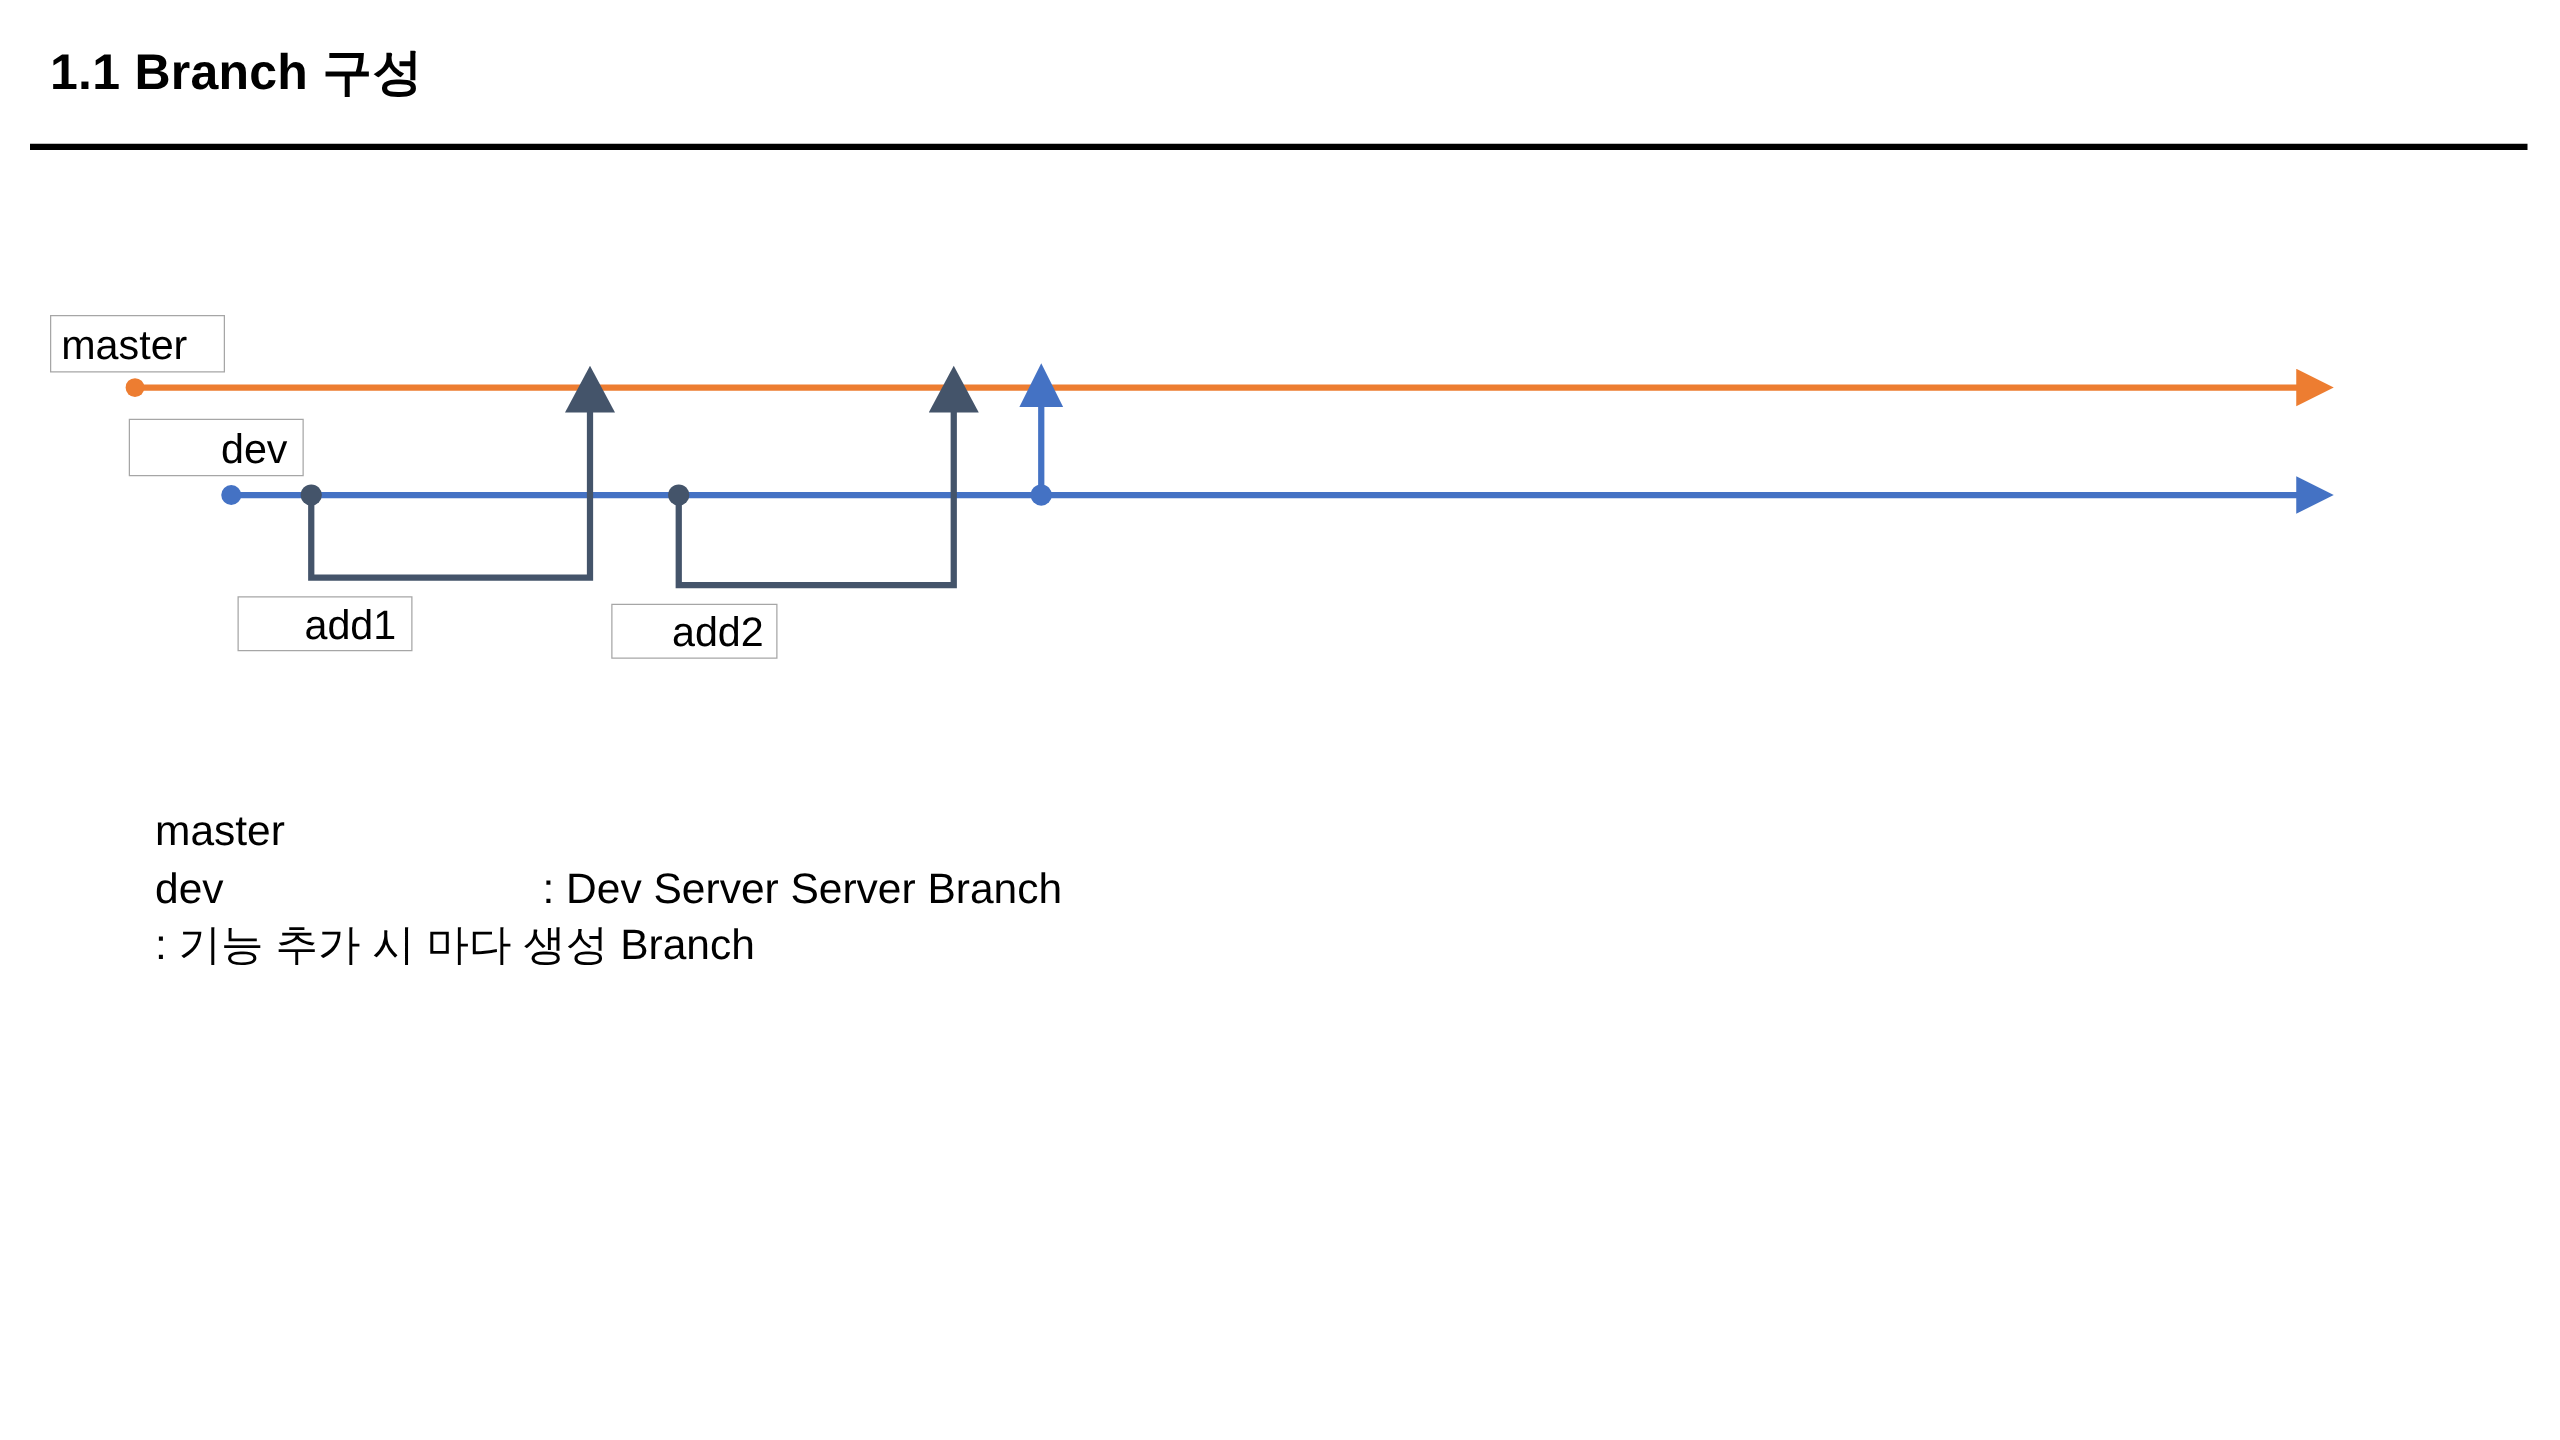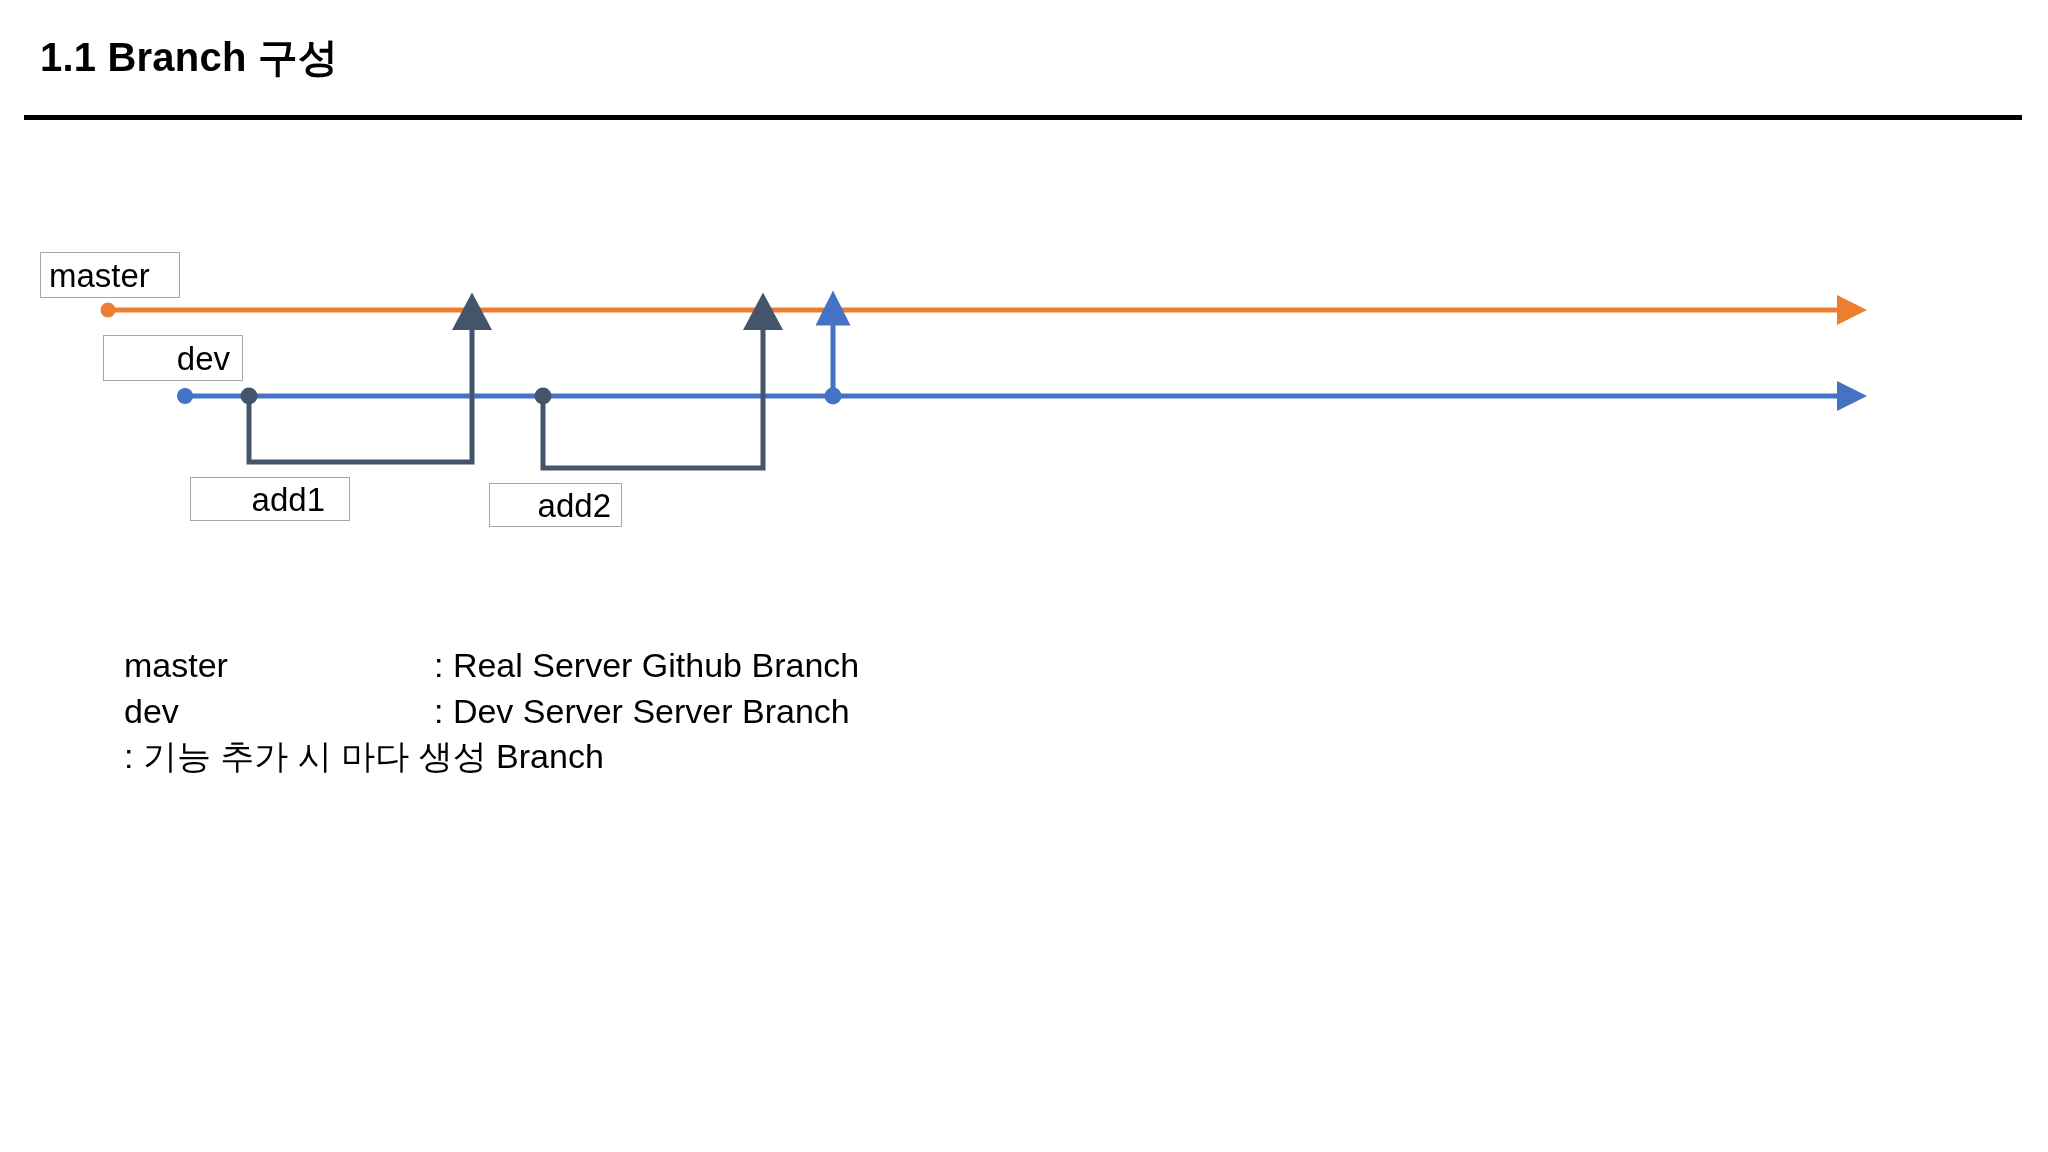--- a/index.html
+++ b/index.html
@@ -56,21 +56,21 @@
     color: #000000;
     font-size: 33px;
     line-height: 1;
     display: flex;
     align-items: center;
     justify-content: center;
     white-space: nowrap;
   }
   #label-master { left: 40px;  top: 252px; width: 140px; height: 46px; justify-content: flex-start; padding-left: 8px; }
   #label-dev    { left: 103px; top: 335px; width: 140px; height: 46px; justify-content: flex-end;  padding-right: 12px; }
-  #label-add1   { left: 190px; top: 477px; width: 160px; height: 44px; justify-content: flex-end;  padding-right: 24px; }
+  #label-add1   { left: 190px; top: 477px; width: 140px; height: 44px; justify-content: flex-end;  padding-right: 12px; }
   #label-add2   { left: 489px; top: 483px; width: 133px; height: 44px; justify-content: flex-end;  padding-right: 10px; padding-left: 36px; }
 
   
   #legend {
     position: absolute;
     left: 124px;
     top: 648px;
     font-size: 34px;
     color: #000000;
     line-height: 1.05;
@@ -134,21 +134,20 @@
 
 <div class="label-box" id="label-dev">dev</div>
 
 <div class="label-box" id="label-add1">add1</div>
 
 <div class="label-box" id="label-add2">add2</div>
 
 <div id="legend">
   <div class="legend-row">
     <span class="legend-term">master</span>
-    <span class="legend-desc">: Real Server Github Branch</span>
   </div>
   <div class="legend-row">
     <span class="legend-term">dev</span>
     <span class="legend-desc">: Dev Server Server Branch</span>
   </div>
   <div class="legend-row">
     <span class="legend-desc">: 기능 추가 시 마다 생성  Branch</span>
   </div>
 </div>
 

